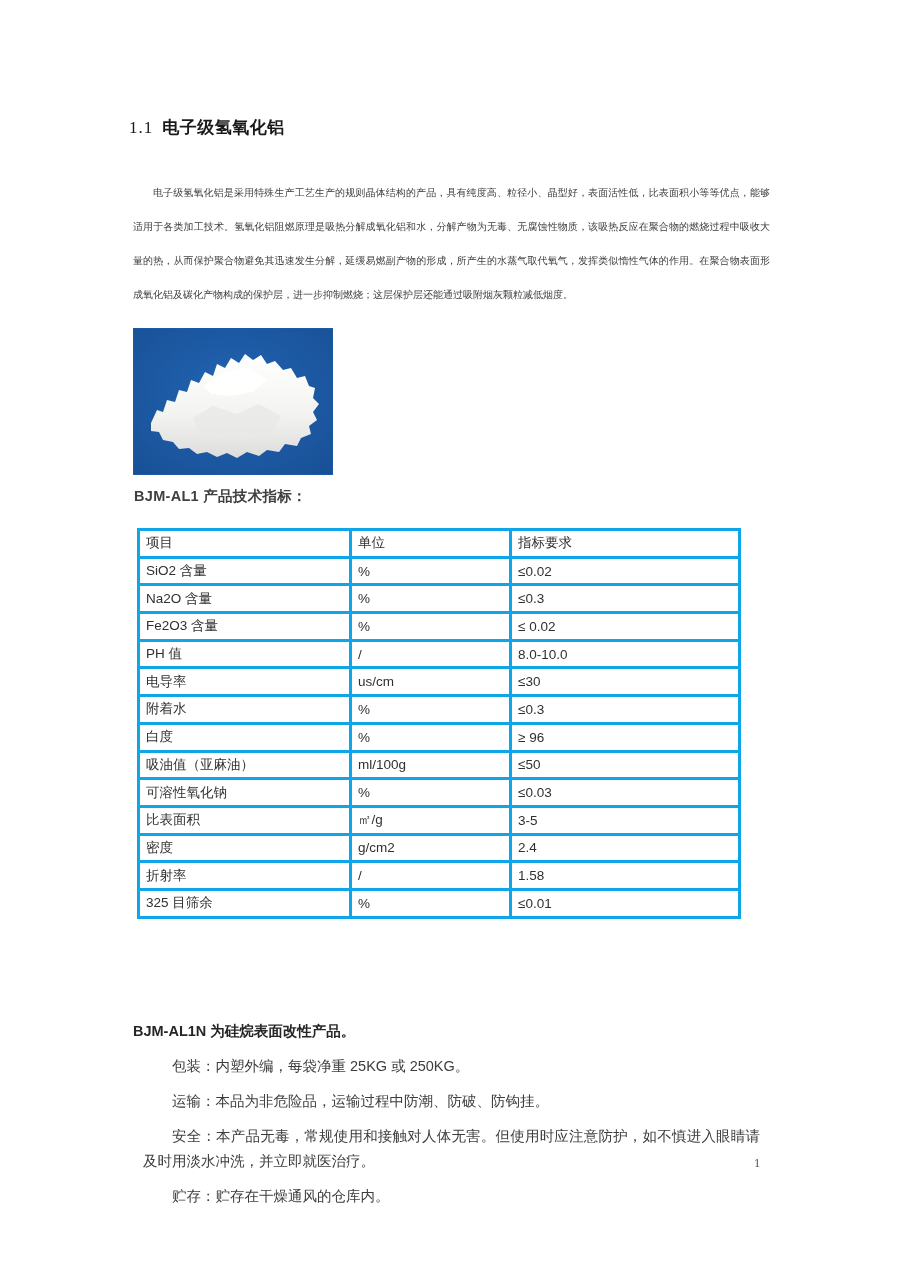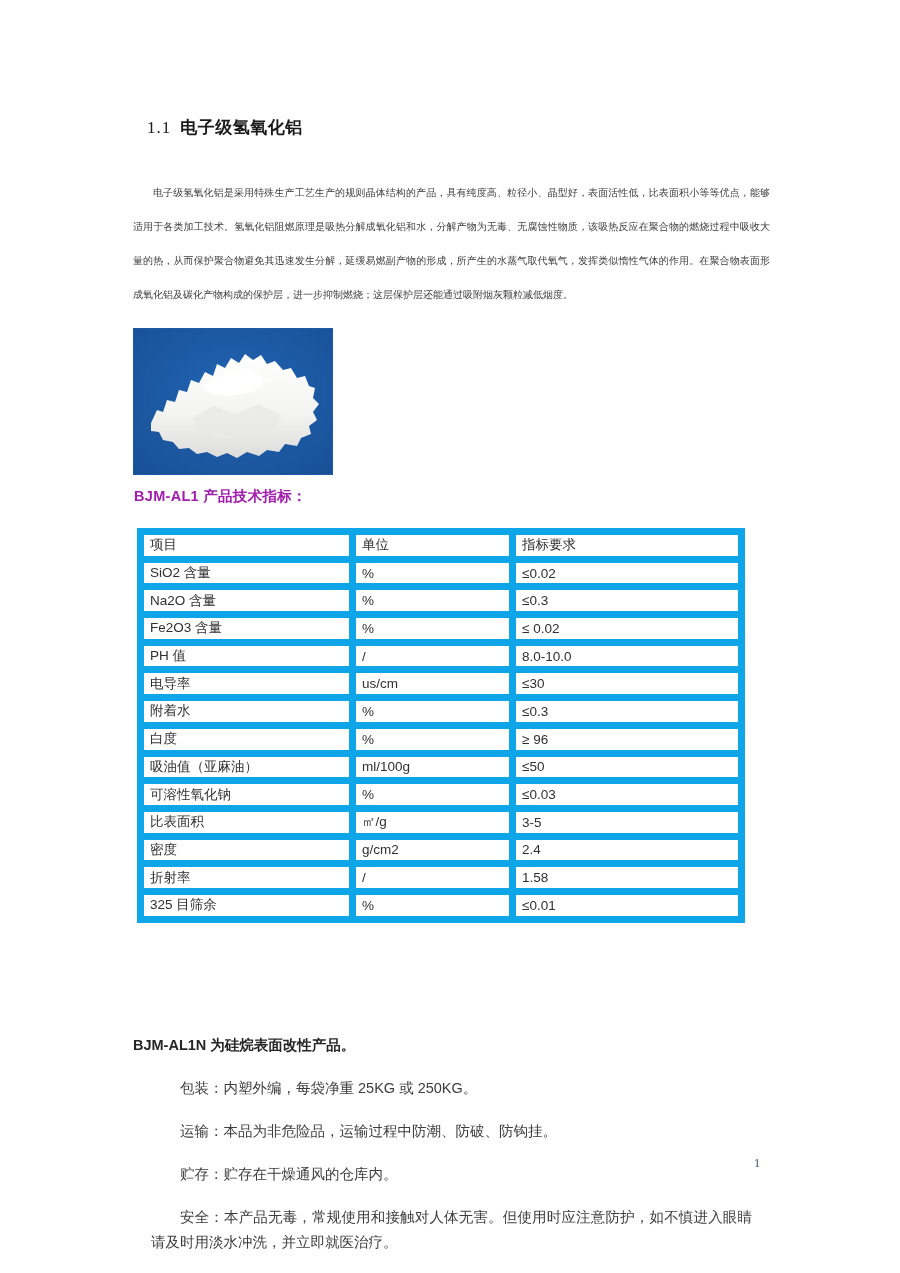--- a/index.html
+++ b/index.html
@@ -7,21 +7,21 @@
   body {
     width: 900px; height: 1273px;
     position: relative;
     background: #ffffff;
     font-family: "Liberation Sans", "DejaVu Sans", sans-serif;
     color: #3b3b3b;
     overflow: hidden;
   }
 
   .heading {
-    position: absolute; top: 116px; left: 147px;
+    position: absolute; top: 116px; left: 129px;
     font-size: 17px; color: #1a1a1a;
     white-space: nowrap;
   }
   .heading .num {
     font-family: "Liberation Serif", serif;
     font-weight: 400; margin-right: 9px; letter-spacing: 1px;
   }
   .heading .title { font-weight: 700; letter-spacing: 0.5px; }
 
   .intro {
@@ -31,50 +31,50 @@
     color: #3d3d3d;
   }
 
   .photo {
     position: absolute; top: 328px; left: 133px;
     width: 200px; height: 147px; display: block;
   }
 
   .caption {
     position: absolute; top: 487px; left: 134px;
-    font-size: 14.5px; font-weight: 700; color: #a21caf;
+    font-size: 14.5px; font-weight: 700; color: #404040;
     letter-spacing: 0.3px;
   }
 
   table.spec {
     position: absolute; top: 528px; left: 137px;
     width: 601px;
     border-collapse: collapse; table-layout: fixed;
     font-size: 13.5px; color: #303030;
   }
   table.spec td {
-    border: 7px solid #0ea5e9;
+    border: 3px solid #0ea5e9;
     height: 27.7px;
     padding: 0 4px 0 6px;
     vertical-align: middle;
     text-align: left;
     font-weight: 400;
     overflow: hidden; white-space: nowrap;
   }
 
   .notes {
     position: absolute; top: 1019px; left: 133px; width: 637px;
     font-size: 14.5px; color: #3d3d3d;
   }
   .notes .bold-line {
     font-weight: 700; color: #262626;
-    line-height: 25px; margin: 14px 0 3px 0;
+    line-height: 25px; margin: 0 0 3px 0;
   }
   .notes p.note-line {
-    margin: 18px; line-height: 25px;
+    margin: 10px; line-height: 25px;
     text-indent: 2em; text-align: justify;
   }
 
   .pagenum {
     position: absolute; top: 1156px; left: 754px;
     font-size: 12.5px;
     font-family: "Liberation Serif", serif;
     color: #44546a;
   }
 </style>
@@ -185,18 +185,18 @@
         <td>≤0.01</td>
       </tr>
     </tbody>
 </table>
 
 <div class="notes">
   <div class="bold-line">BJM-AL1N 为硅烷表面改性产品。</div>
   <div>
       <p class="note-line">包装：内塑外编，每袋净重 25KG 或 250KG。</p>
       <p class="note-line">运输：本品为非危险品，运输过程中防潮、防破、防钩挂。</p>
+      <p class="note-line">安全：本产品无毒，常规使用和接触对人体无害。但使用时应注意防护，如不慎进入眼睛请及时用淡水冲洗，并立即就医治疗。</p>
       <p class="note-line">贮存：贮存在干燥通风的仓库内。</p>
-      <p class="note-line">安全：本产品无毒，常规使用和接触对人体无害。但使用时应注意防护，如不慎进入眼睛请及时用淡水冲洗，并立即就医治疗。</p>
     </div>
 </div>
 
 <div class="pagenum">1</div>
 
 </body></html>

